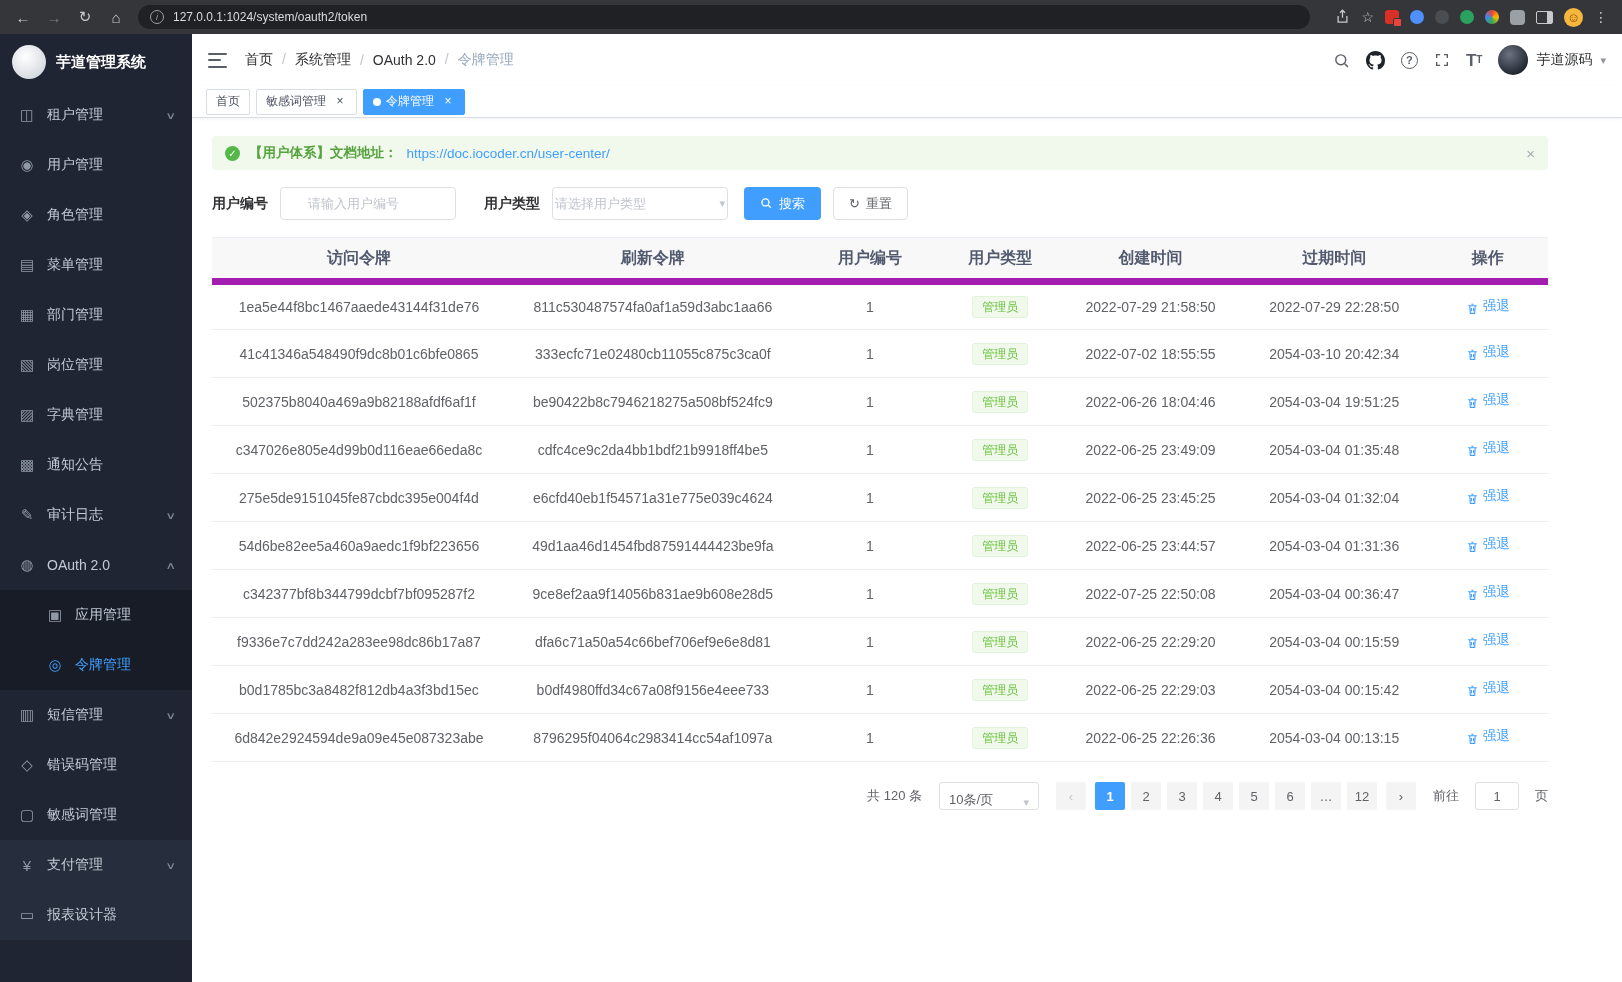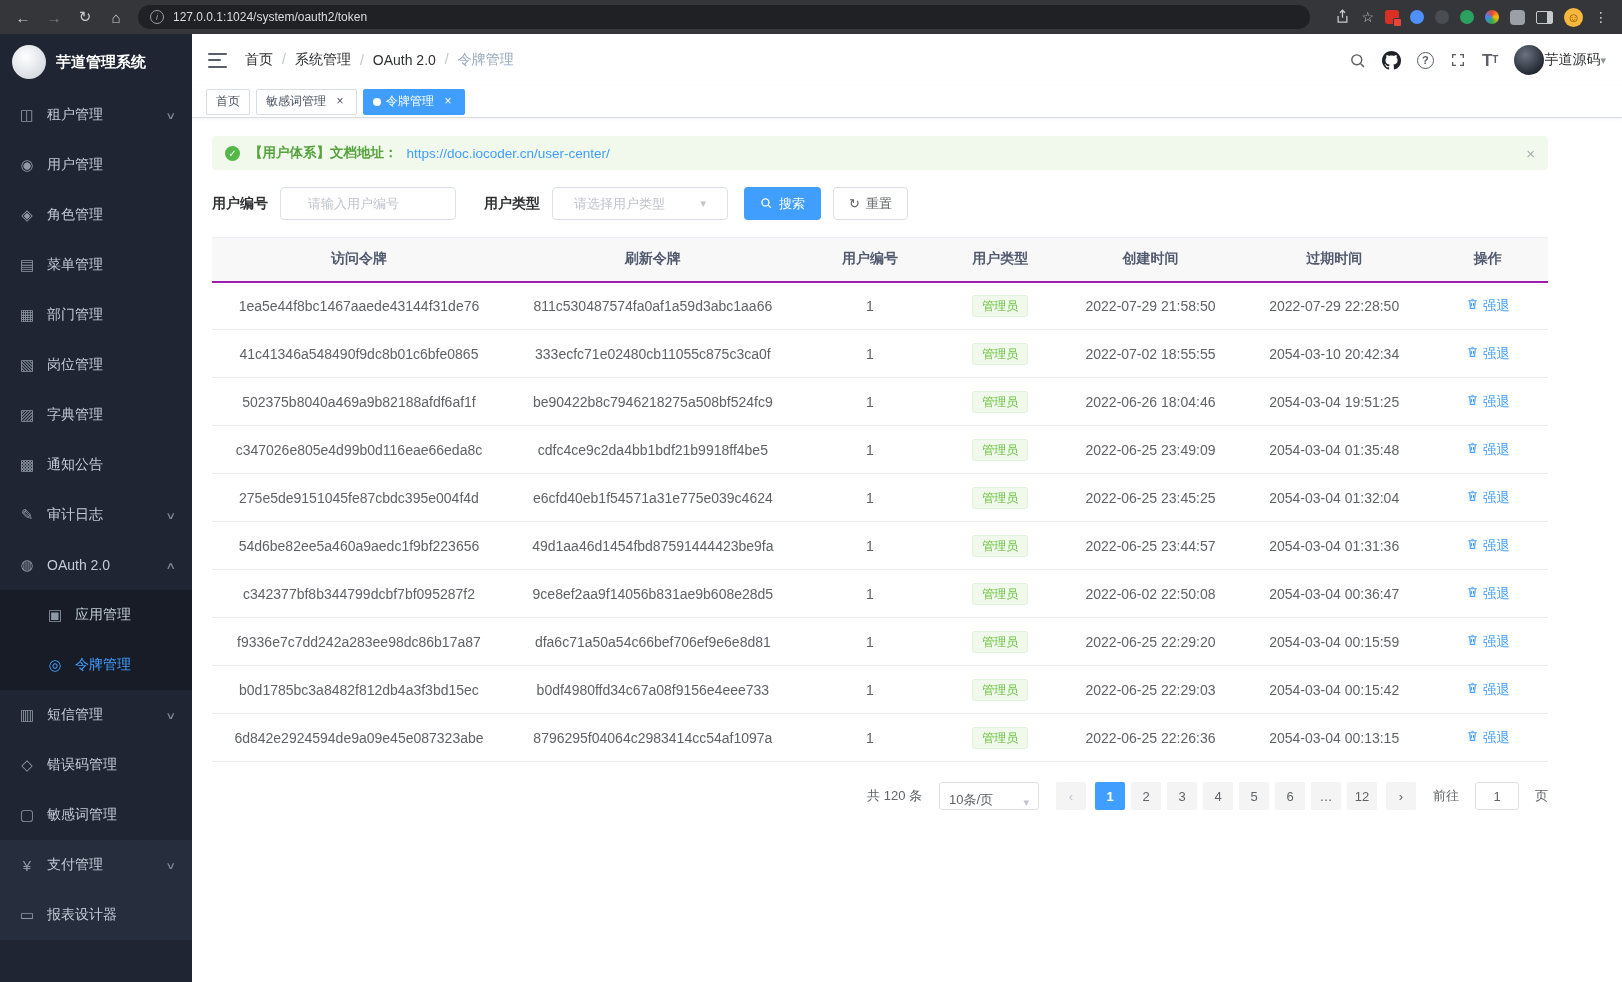--- a/index.html
+++ b/index.html
@@ -52,21 +52,21 @@
   .hamburger i:nth-child(2){width:70%}
   .crumbs{margin-left:18px;font-size:14px;color:#303133;display:flex;align-items:center}
   .crumb{cursor:pointer;white-space:nowrap}
   .crumb + .crumb::before{content:"/";margin:0 9px;color:#c0c4cc;font-weight:400}
   .crumb:last-child{color:#97a8be;cursor:default}
   .top-right{margin-left:auto;display:flex;align-items:center;gap:16px;color:#5a5e66}
   .ticon{cursor:pointer;display:flex;align-items:center}
   .help-badge{width:17px;height:17px;border:1.5px solid #5a5e66;border-radius:50%;font-size:11px;font-weight:700;display:flex;align-items:center;justify-content:center}
   .font-ico{font-weight:700;font-size:17px;line-height:1}
   .font-ico .small-t{font-size:10px;vertical-align:baseline}
-  .user-box{display:flex;align-items:center;cursor:pointer}
+  .user-box{display:flex;align-items:center;gap:8px;cursor:pointer}
   .user-avatar{width:30px;height:30px;border-radius:50%;background:radial-gradient(circle at 38% 32%,#6b7280,#20262f 75%)}
   .user-name{font-size:14px;color:#303133}
   .hdr-caret{color:#909399;font-size:11px}
 
   .tags{height:32px;border-bottom:1px solid #d8dce5;box-shadow:0 1px 3px rgba(0,0,0,.05);display:flex;align-items:center;gap:6px;padding:0 14px;background:#fff}
   .tagv{height:26px;display:inline-flex;align-items:center;gap:5px;border:1px solid #d8dce5;background:#fff;padding:0 9px;font-size:12px;color:#495060;cursor:pointer;border-radius:2px}
   .tab-dot{display:none;width:8px;height:8px;border-radius:50%;background:#fff}
   .tagv[data-variant~="active"]{background:#409eff;border-color:#409eff;color:#fff}
   .tagv[data-variant~="active"] .tab-dot{display:inline-block}
   .tab-close{font-size:12px;margin-left:2px;width:14px;height:14px;line-height:13px;text-align:center;border-radius:50%}
@@ -77,31 +77,31 @@
   .check-badge{width:15px;height:15px;border-radius:50%;background:#53b847;color:#fff;font-size:10px;display:flex;align-items:center;justify-content:center;flex:0 0 auto}
   .alert-text{color:#55a23e;font-weight:600}
   .alert-link{color:#409eff;cursor:pointer}
   .alert-close{margin-left:auto;color:#a8abb2;cursor:pointer;font-size:15px}
 
   .filters{display:flex;align-items:center;margin-bottom:17px;font-size:14px}
   .f-label{font-weight:700;color:#303133;margin-right:12px;white-space:nowrap}
   .f-input{width:176px;height:33px;border:1px solid #dcdfe6;border-radius:4px;padding:0 27px;font-size:13px;color:#606266;outline:none}
   .f-input::placeholder{color:#bfc4cc}
   .f-gap{width:28px}
-  .f-select{width:176px;height:33px;border:1px solid #dcdfe6;border-radius:4px;padding:0 21px;display:flex;align-items:center;justify-content:space-between;color:#bfc4cc;font-size:13px;cursor:pointer}
+  .f-select{width:176px;height:33px;border:1px solid #dcdfe6;border-radius:4px;padding:0 2px;display:flex;align-items:center;justify-content:space-between;color:#bfc4cc;font-size:13px;cursor:pointer}
   .sel-caret{color:#c0c4cc;font-size:11px}
   .btn{height:33px;border-radius:4px;display:inline-flex;align-items:center;gap:6px;padding:0 15px;font-size:13px;cursor:pointer;border:1px solid transparent;white-space:nowrap}
   .btn-primary{background:#409eff;color:#fff;margin-left:16px}
   .btn-plain{background:#fff;border-color:#dcdfe6;color:#606266;margin-left:12px}
 
   table{width:100%;border-collapse:collapse;table-layout:fixed}
-  th{height:44px;background:#f8f8f9;color:#515a6e;font-weight:700;font-size:14px;border-top:1px solid #ebeef5;border-bottom:2px solid #a21caf;text-align:center}
+  th{height:44px;background:#f8f8f9;color:#515a6e;font-weight:700;font-size:16px;border-top:1px solid #ebeef5;border-bottom:7px solid #a21caf;text-align:center}
   td{height:48px;text-align:center;font-size:14px;color:#606266;border-bottom:1px solid #ebeef5;overflow:hidden;white-space:nowrap}
   .tag-success{display:inline-block;height:22px;line-height:20px;padding:0 9px;background:#f0f9eb;border:1px solid #e1f3d8;color:#67c23a;border-radius:3px;font-size:12px}
-  .link-act{color:#409eff;display:inline-flex;align-items:flex-start;gap:4px;cursor:pointer;font-size:13.5px}
+  .link-act{color:#409eff;display:inline-flex;align-items:flex-end;gap:4px;cursor:pointer;font-size:13.5px}
 
   .pager{display:flex;align-items:center;justify-content:flex-end;gap:9px;margin-top:20px;font-size:13px;color:#606266}
   .pg-total{margin-right:8px}
   .pg-size{width:100px;height:28px;border:1px solid #dcdfe6;border-radius:3px;display:flex;align-items:flex-end;justify-content:space-between;padding:0 9px;color:#606266;cursor:pointer;margin-right:8px}
   .pg-pages{display:flex;align-items:center;gap:6px}
   .pg-btn{min-width:30px;height:28px;background:#f4f4f5;border:none;border-radius:2px;color:#606266;font-size:13px;cursor:pointer;display:inline-flex;align-items:center;justify-content:center;padding:0 5px;font-family:inherit}
   .pg-btn[data-variant~="active"]{background:#409eff;color:#fff;font-weight:700}
   .pg-prev{color:#c0c4cc}
   .pg-goto{display:flex;align-items:center;gap:16px;margin-left:8px}
   .pg-input{width:44px;height:28px;border:1px solid #dcdfe6;border-radius:3px;text-align:center;font-size:13px;color:#606266;outline:none}
@@ -497,21 +497,21 @@
               </td>
             </tr>
 
             <tr>
               <td>c342377bf8b344799dcbf7bf095287f2</td>
               <td>9ce8ef2aa9f14056b831ae9b608e28d5</td>
               <td>1</td>
               <td>
                 <span class="tag-success">管理员</span>
               </td>
-              <td>2022-06-02 22:50:08</td>
+              <td>2022-07-25 22:50:08</td>
               <td>2054-03-04 00:36:47</td>
               <td>
                 <a class="link-act">
                   <svg width="13" height="13" viewBox="0 0 24 24" fill="none" stroke="currentColor" stroke-width="2">
                     <path d="M4 7h16M10 4h4M7 7l1 14h8l1-14M10 11v6M14 11v6"></path>
                   </svg>
                   <span>强退</span>
                 </a>
               </td>
             </tr>

